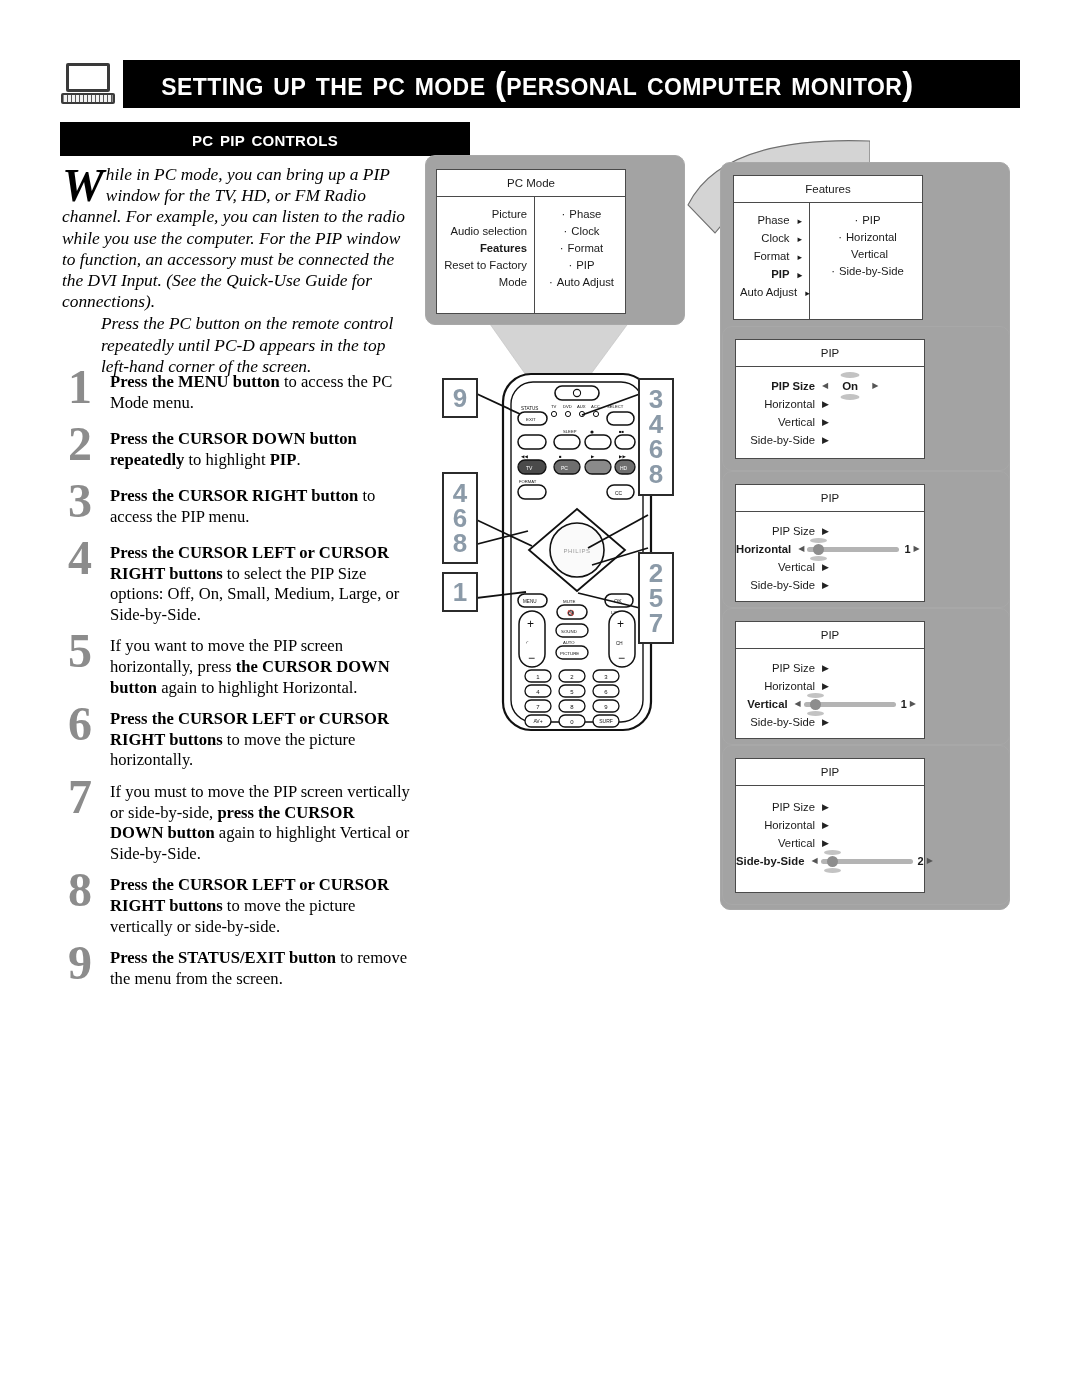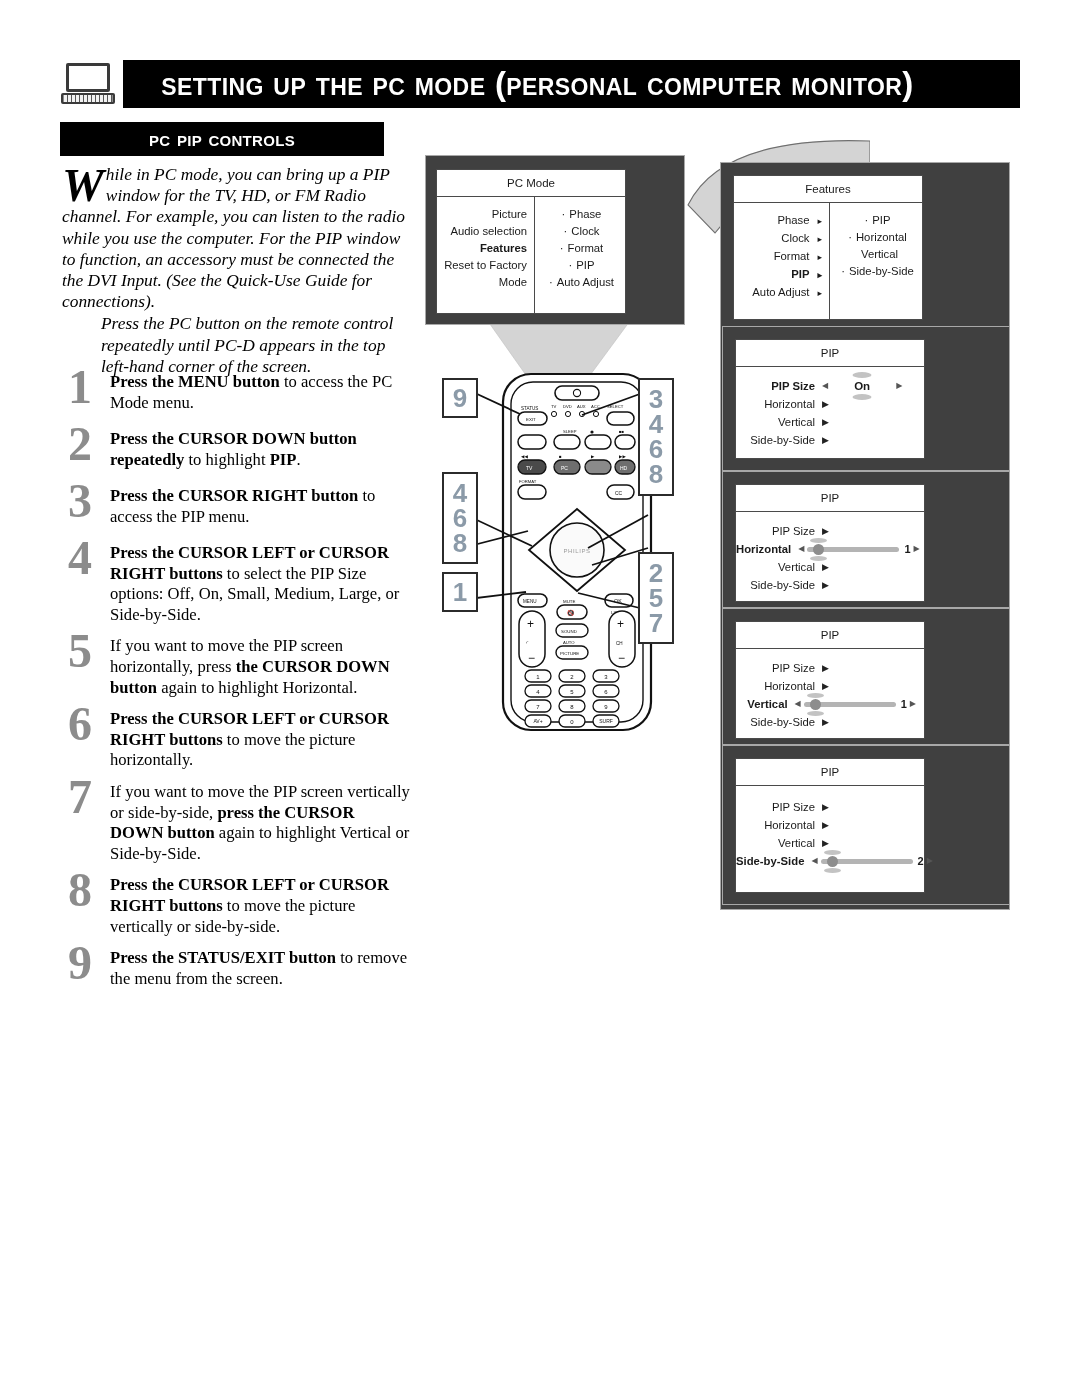--- a/index.html
+++ b/index.html
@@ -46,21 +46,21 @@
   }
   .pc-keys {
     position:absolute; left:3px; top:34px; width:48px; height:7px;
     background:
       repeating-linear-gradient(90deg,#f2f2f2 0 3px,#555 3px 4px),
       #aaa;
   }
 
   
   .section-bar {
-    position:absolute; left:60px; top:122px; width:324px; height:34px;
+    position:absolute; left:60px; top:122px; width:410px; height:34px;
     background:#000000;
     display:flex; align-items:center; justify-content:center;
   }
   .section-title {
     color:#ffffff;
     font-family:"Liberation Sans", sans-serif;
     font-weight:bold; font-size:22px; letter-spacing:0.3px;
     font-variant: small-caps; text-transform: lowercase;
   }
 
@@ -96,23 +96,23 @@
     font-size:16.6px; line-height:20.6px; color:#000;
   }
   .step-text b { font-weight:bold; }
 
   
   .diagram { position:absolute; left:420px; top:140px; width:610px; height:790px; }
 
   
   .gpanel {
     position:absolute;
-    background:#404040;
+    background:#a3a3a3;
     border:1px solid #a8a8a8;
-    border-radius:0;
+    border-radius:10px;
   }
   
   .osd {
     position:absolute;
     background:#ffffff;
     border:1px solid #4a4a4a;
   }
   .osd-title {
     height:27px; border-bottom:1px solid #4a4a4a;
     display:flex; align-items:center; justify-content:center;
@@ -245,21 +245,21 @@
     <div class="step">
       <div class="step-num">5</div>
       <div class="step-text"><b></b><span>If you want to move the PIP screen horizontally, press </span><b>the CURSOR DOWN button</b><span> again to highlight Horizontal.</span></div>
     </div>
     <div class="step">
       <div class="step-num">6</div>
       <div class="step-text"><b>Press the CURSOR LEFT or CURSOR RIGHT buttons</b><span> to move the picture horizontally.</span><b></b><span></span></div>
     </div>
     <div class="step">
       <div class="step-num">7</div>
-      <div class="step-text"><b></b><span>If you want to move the PIP screen vertically or side-by-side, </span><b>press the CURSOR DOWN button</b><span> again to highlight Vertical or Side-by-Side.</span></div>
+      <div class="step-text"><b></b><span>If you must to move the PIP screen vertically or side-by-side, </span><b>press the CURSOR DOWN button</b><span> again to highlight Vertical or Side-by-Side.</span></div>
     </div>
     <div class="step">
       <div class="step-num">8</div>
       <div class="step-text"><b>Press the CURSOR LEFT or CURSOR RIGHT buttons</b><span> to move the picture vertically or side-by-side.</span><b></b><span></span></div>
     </div>
     <div class="step">
       <div class="step-num">9</div>
       <div class="step-text"><b>Press the STATUS/EXIT button</b><span> to remove the menu from the screen.</span><b></b><span></span></div>
     </div>
   </div>
@@ -293,21 +293,21 @@
             <div class="osd-item"><span class="bullet">·</span><span>Auto Adjust</span></div>
           </div>
         </div>
       </div>
     </div>
 
     <div class="gpanel" style="left:300px; top:22px; width:290px; height:748px;">
       <div class="osd" style="left:12px; top:12px; width:190px; height:145px;">
         <div class="osd-title">Features</div>
         <div class="osd-body">
-          <div class="osd-col-l" style="width:96px;">
+          <div class="osd-col-l" style="width:76px;">
             <div class="osd-item"><span>Phase</span><span class="arrow">▸</span></div>
             <div class="osd-item"><span>Clock</span><span class="arrow">▸</span></div>
             <div class="osd-item"><span>Format</span><span class="arrow">▸</span></div>
             <div class="osd-item sel"><span>PIP</span><span class="arrow">▸</span></div>
             <div class="osd-item"><span>Auto Adjust</span><span class="arrow">▸</span></div>
           </div>
           <div class="osd-col-r">
             <div class="osd-item"><span class="bullet">·</span><span>PIP</span></div>
             <div class="osd-item"><span class="bullet">·</span><span>Horizontal</span></div>
             <div class="osd-item"><span class="bullet"></span><span>Vertical</span></div>
@@ -318,21 +318,21 @@
     </div>
 
     <div class="gpanel" style="left:302px; top:186px; width:288px; height:145px;">
       <div class="osd" style="left:12px; top:12px; width:190px; height:120px;">
         <div class="osd-title">PIP</div>
         <div class="osd-body" style="display:block; padding:10px 8px 0 0;">
           <div class="pip-row">
             <div class="pip-label sel">PIP Size</div>
             <div class="pip-ctrl">
               <span class="tri-l-sm">◀</span>
-              <span class="on-val" style="margin:0 26px;">On</span>
+              <span class="on-val" style="margin:0 14px;">On</span>
               <span class="tri-r-sm">▶</span>
             </div>
           </div>
           <div class="pip-row">
             <div class="pip-label">Horizontal</div>
             <div class="pip-ctrl">
                 <span class="tri-r">▶</span>
               </div>
           </div>
           <div class="pip-row">

